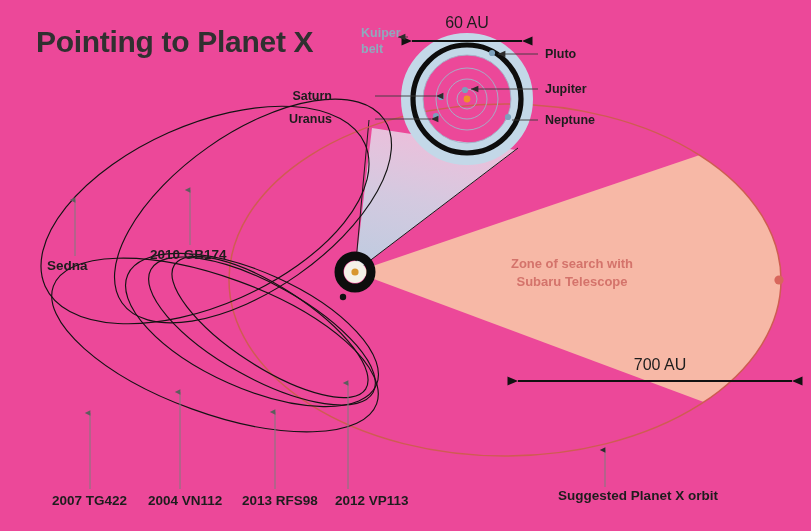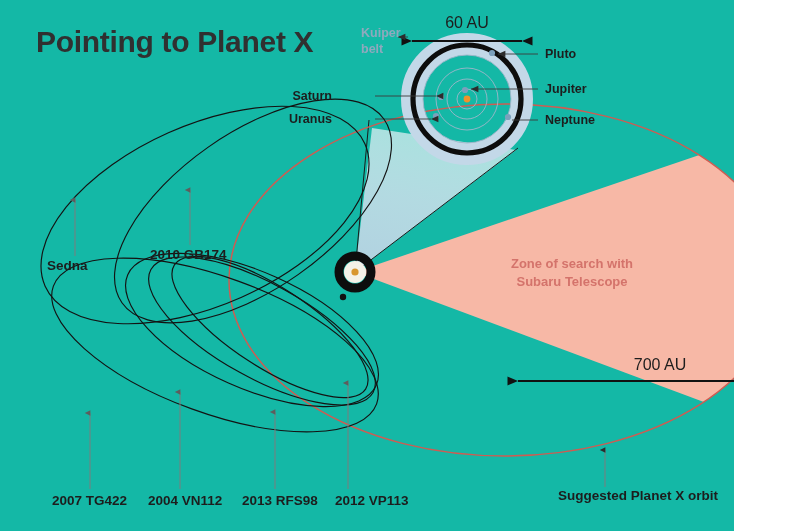--- a/index.html
+++ b/index.html
@@ -7,23 +7,23 @@
     margin: 0;
     padding: 0;
     background: #ffffff;
   }
   body {
     font-family: "Liberation Sans", sans-serif;
     -webkit-font-smoothing: antialiased;
   }
   #figure {
     position: relative;
-    width: 734px;
+    width: 811px;
     height: 531px;
-    background: #14b8a6;
+    background: #ec4899;
     overflow: hidden;
     text-align: right;
   }
   #figure svg {
     position: absolute;
     top: 0;
     left: 0;
     width: 811px;
     height: 531px;
     display: block;

